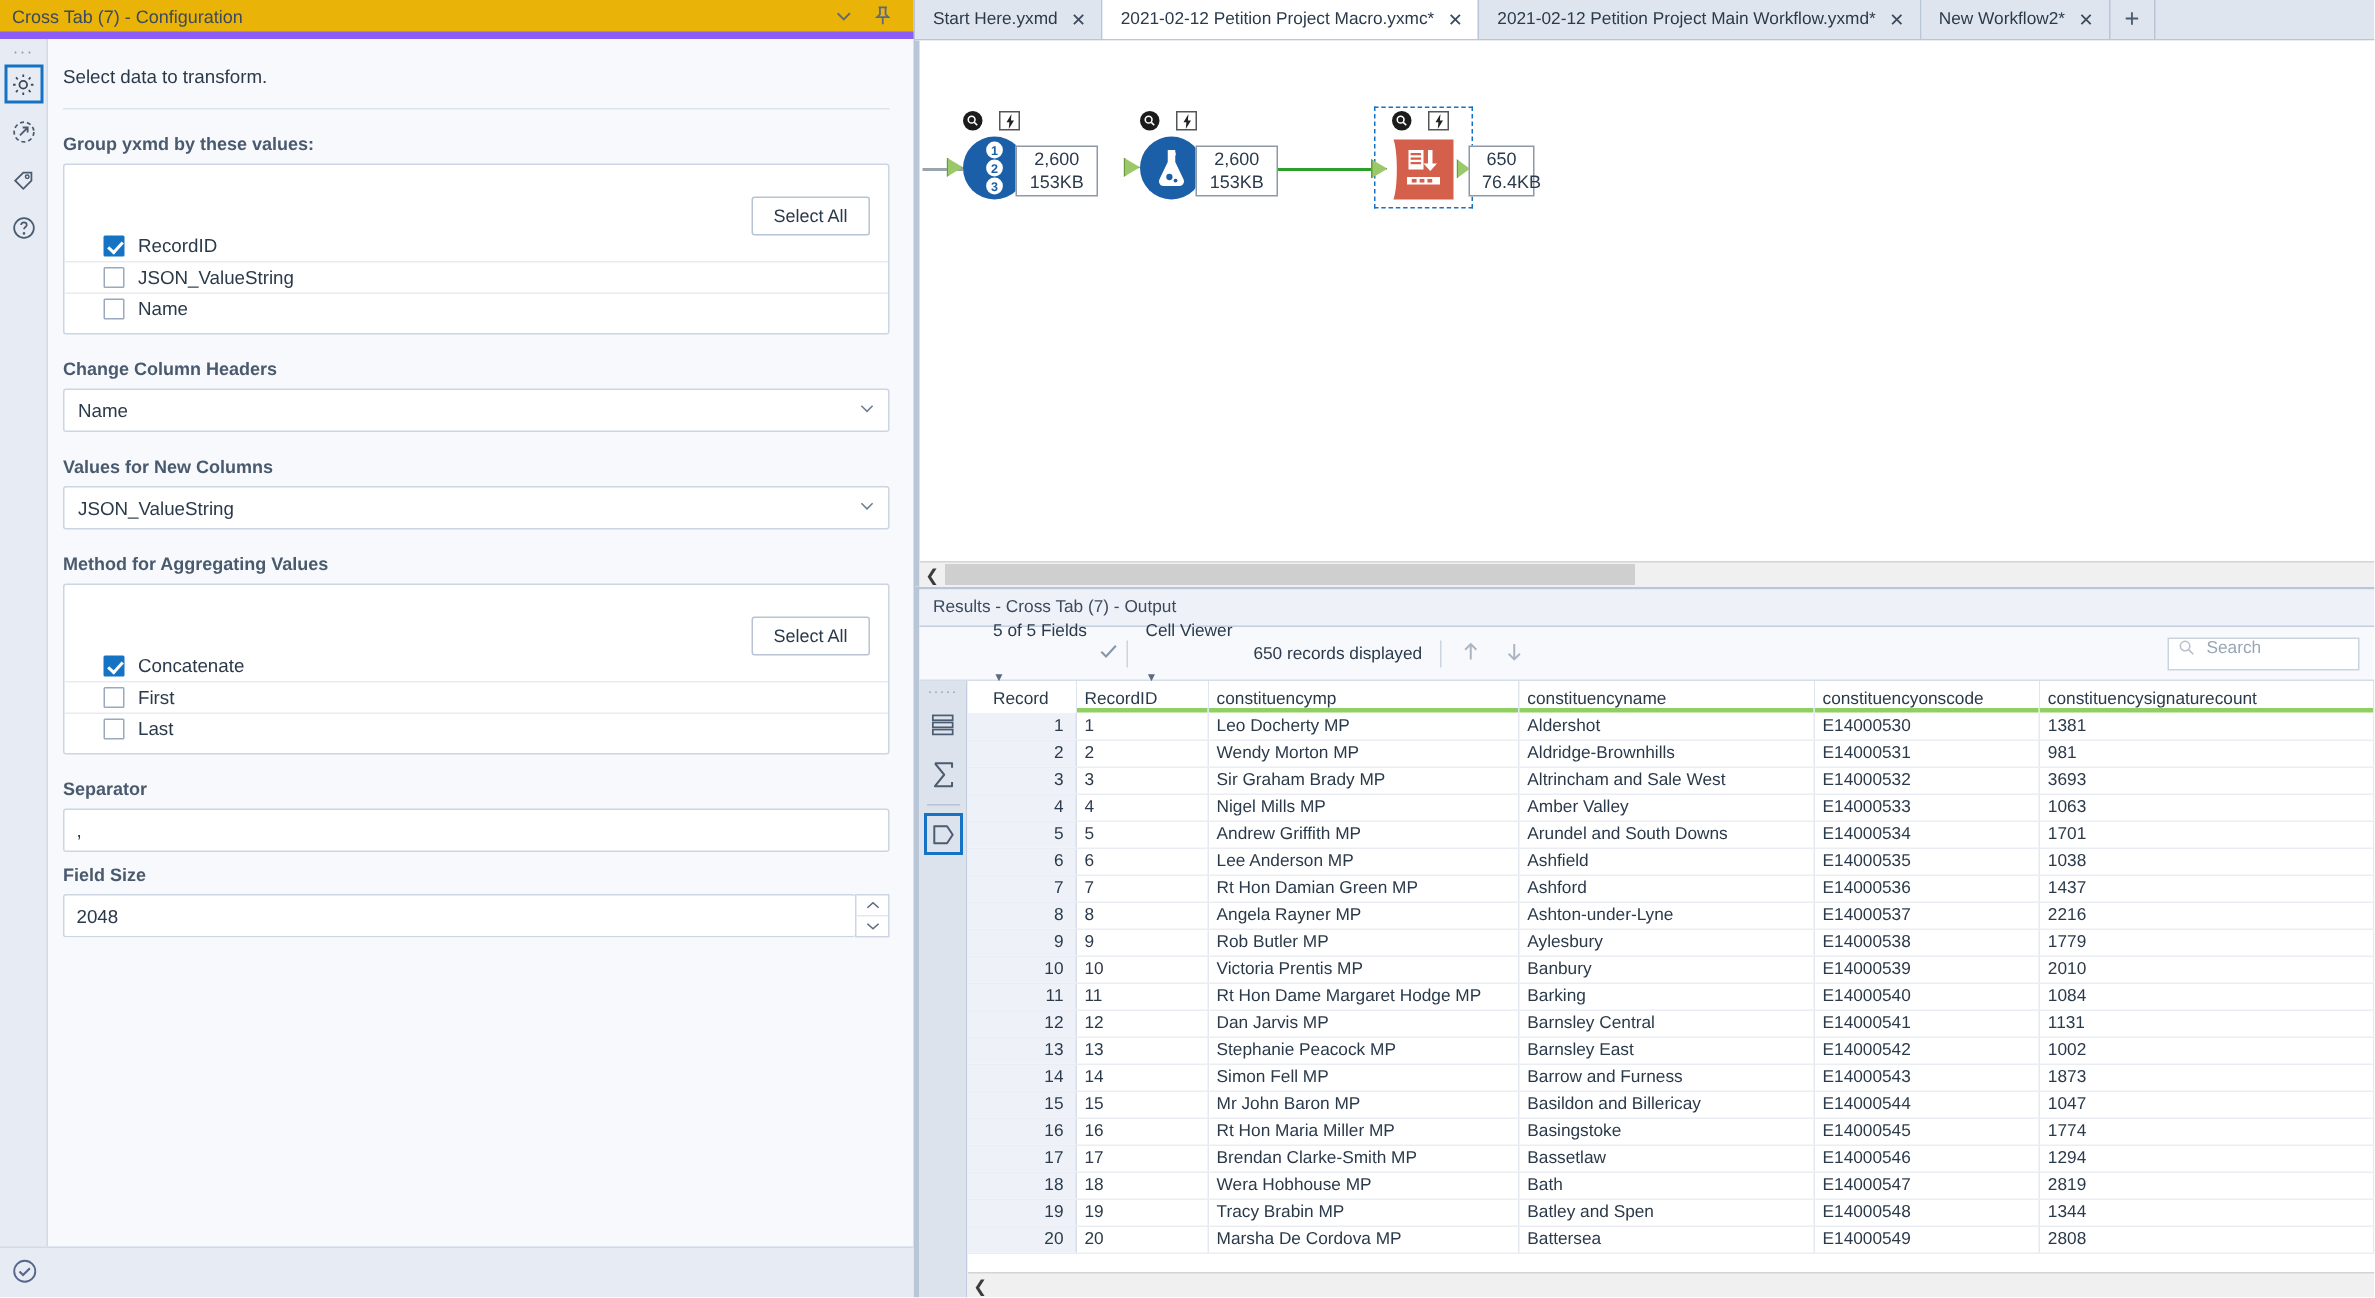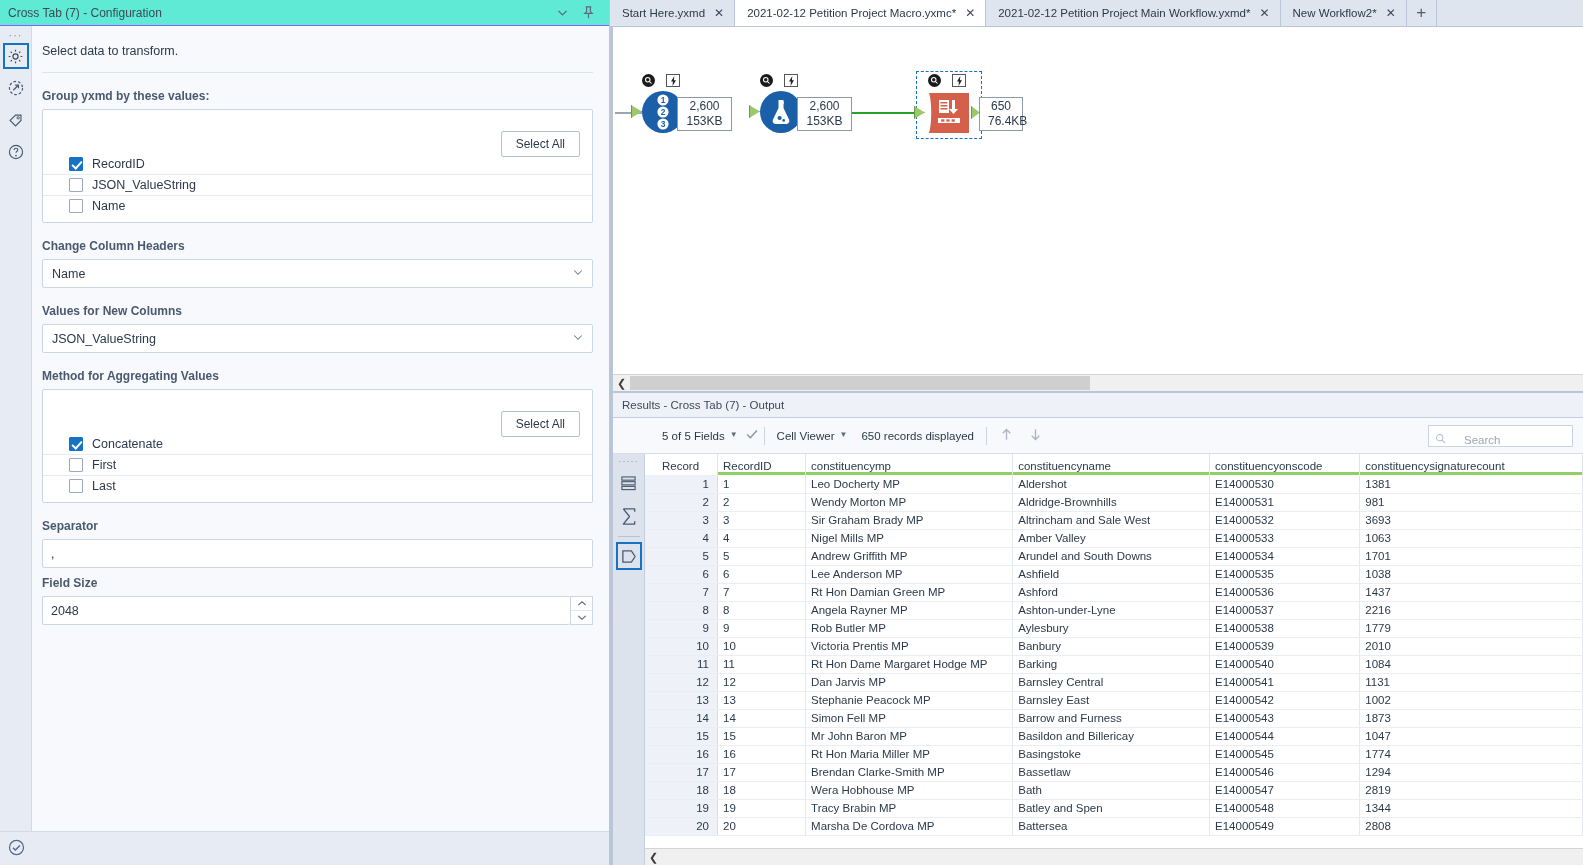--- a/index.html
+++ b/index.html
@@ -16,22 +16,22 @@
   
   #config-panel {
     width: 610px; height: 865px;
     background: #f7f9fc;
     border-right: 1px solid #b9c6d8;
     display: flex; flex-direction: column;
     position: relative;
   }
   .cfg-titlebar {
     height: 26px; min-height: 26px;
-    background: #5eead4;
-    border-bottom: 1px solid #8b5cf6;
+    background: #eab308;
+    border-bottom: 5px solid #8b5cf6;
     display: flex; align-items: center;
     padding: 0 8px;
   }
   .cfg-title { font-size: 12px; color: #3c4a5c; flex: 1; }
   .cfg-tb-btn { width: 26px; height: 24px; display: flex; align-items: center; justify-content: center; color: #5c6b80; }
   .cfg-body { flex: 1; display: flex; min-height: 0; }
 
   .icon-rail {
     width: 32px; background: #e7ebf3;
     border-right: 1px solid #d2dae6;
@@ -176,29 +176,29 @@
   .res-title {
     height: 25px; min-height: 25px; background: #eef1f7;
     border-bottom: 1px solid #c3cede; display: flex; align-items: center; padding-left: 9px;
     font-size: 11.5px; color: #3c4a5c;
   }
   .res-toolbar {
     height: 36px; min-height: 36px; background: #f7f9fc;
     border-bottom: 1px solid #d6dde8;
     display: flex; align-items: center; padding-left: 42px; gap: 0;
   }
-  .tb-item { font-size: 11.5px; color: #2b3a4a; display: flex; align-items: flex-start; gap: 5px; padding: 0 7px; }
+  .tb-item { font-size: 11.5px; color: #2b3a4a; display: flex; align-items: flex-start; gap: 20px; padding: 0 7px; flex-direction: column; }
   .tb-caret { font-size: 8px; color: #5c6b80; }
   .tb-sep { width: 1px; height: 18px; background: #ccd4e0; margin: 0 5px; }
   .tb-check { color: #8795a8; font-size: 13px; }
   .tb-arrow { color: #aab4c2; font-size: 14px; padding: 0 7px; }
   .searchbox {
     margin-left: auto; margin-right: 10px;
-    width: 145px; height: 22px; border: 1px solid #c9d3e0; background: #fff;
-    display: flex; align-items: flex-end; gap: 18px; padding: 0 6px;
+    width: 128px; height: 22px; border: 1px solid #c9d3e0; background: #fff;
+    display: flex; align-items: flex-start; gap: 8px; padding: 0 6px;
     font-size: 11.5px; color: #9aa6b5;
   }
 
   .res-body { flex: 1; display: flex; min-height: 0; }
   .res-rail {
     width: 32px; background: #dde3ed; border-right: 1px solid #c3cede;
     display: flex; flex-direction: column; align-items: center; padding-top: 3px;
   }
   .res-rail .rr-dots { color: #8795a8; font-size: 9px; letter-spacing: 1px; line-height: 9px; margin-bottom: 4px; }
   .rr-icon { width: 26px; height: 28px; display: flex; align-items: center; justify-content: center; color: #4b5b70; margin-bottom: 4px; }

